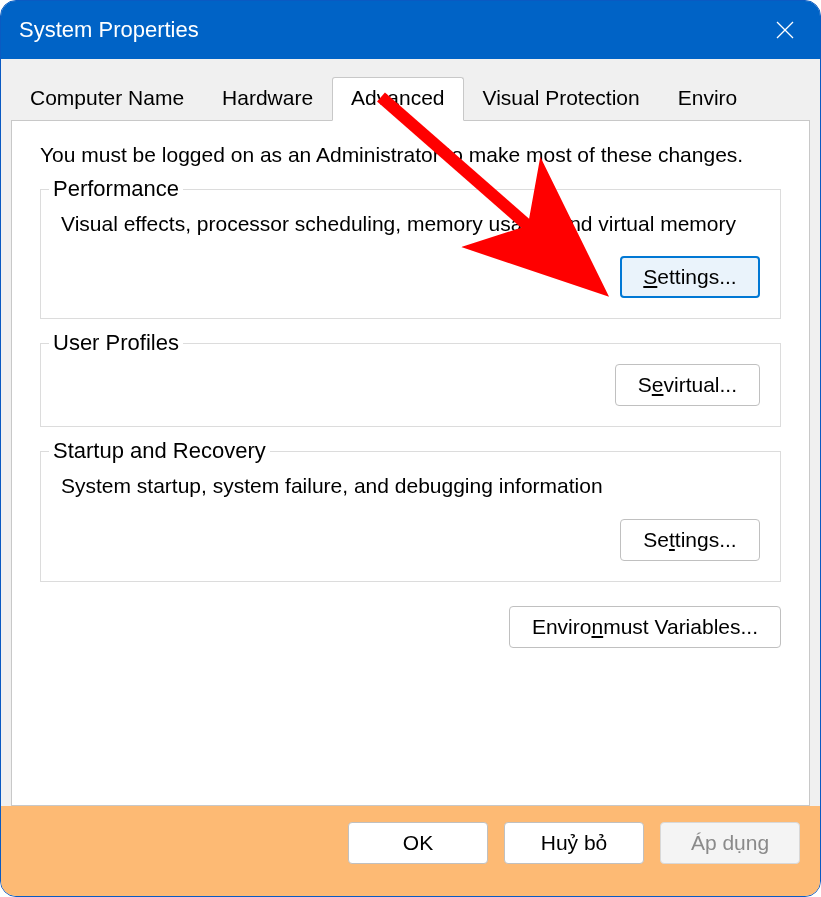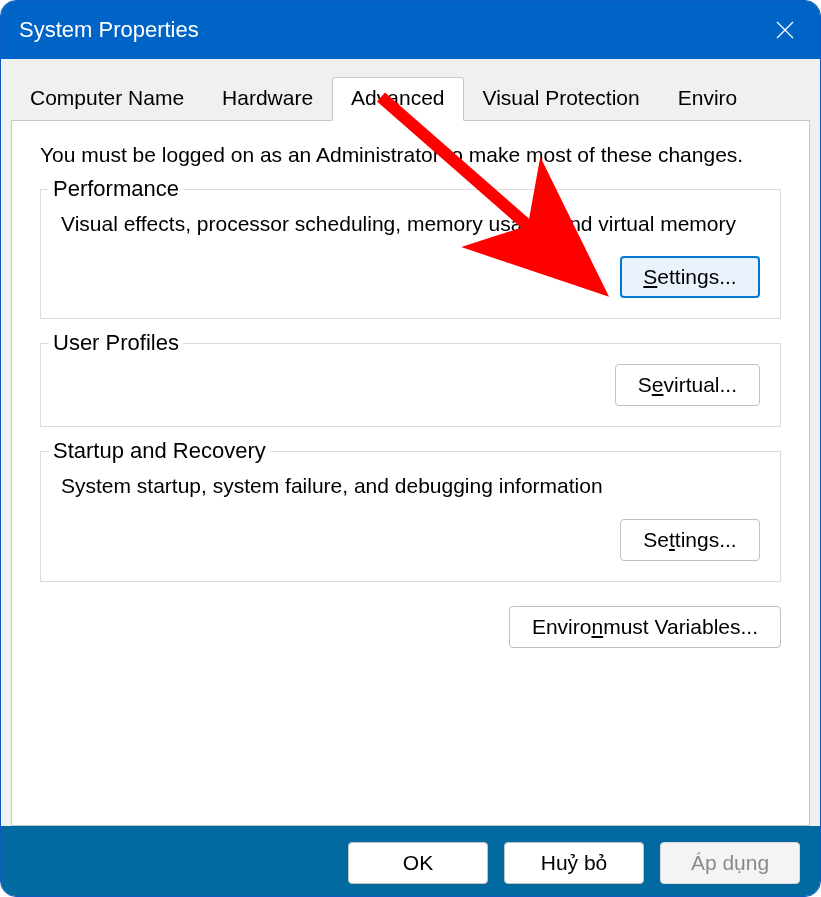--- a/index.html
+++ b/index.html
@@ -130,22 +130,22 @@
     .btn .u { text-decoration: underline; text-underline-offset: 2px; }
     .env-row {
       display: flex;
       justify-content: flex-end;
       margin-top: 4px;
     }
     .footer {
       display: flex;
       justify-content: flex-end;
       gap: 16px;
-      padding: 16px 20px 12px 20px;
-      background: #0369a1;
+      padding: 16px 20px 32px 20px;
+      background: #fdba74;
     }
     .footer .btn { min-width: 140px; }
     .btn.disabled {
       color: #8a8a8a;
       background: #f4f4f4;
       border-color: #d8d8d8;
       cursor: default;
     }
     .annotation-arrow {
       position: absolute;

